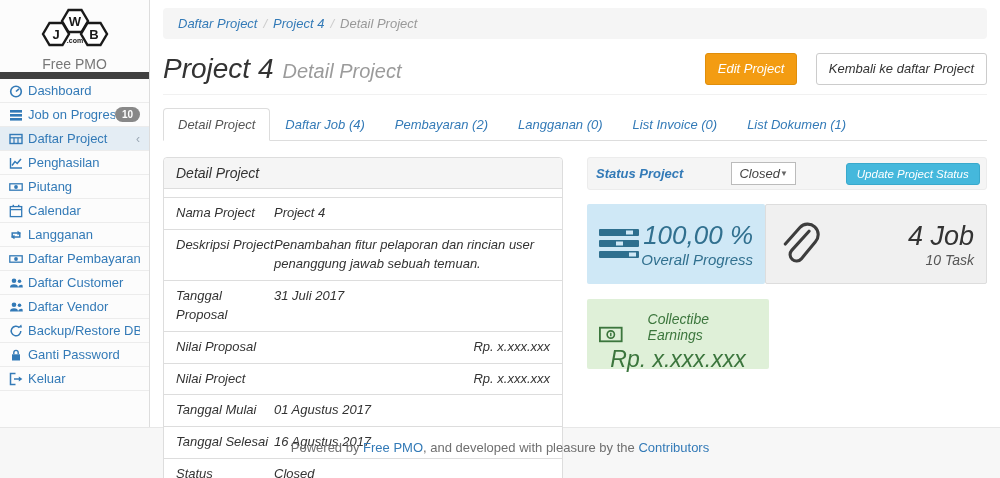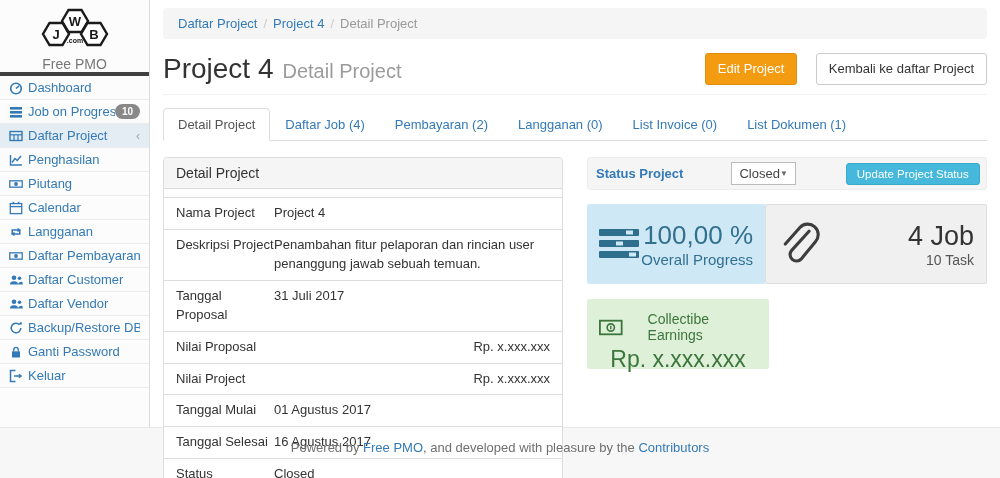--- a/index.html
+++ b/index.html
@@ -5,31 +5,31 @@
   * { margin:0; padding:0; box-sizing:border-box; }
   html,body { width:1000px; height:478px; background:#fff; font-family:"Liberation Sans", sans-serif; color:#333; overflow:hidden; }
   a { text-decoration:none; }
 
   .app { display:flex; width:1000px; height:427px; }
 
   
   .sidebar { width:150px; flex:none; background:#fcfcfc; border-right:1px solid #ddd; }
   .brand { height:72px; text-align:center; padding-top:5px; cursor:pointer; }
   .brand-name { font-size:14px; color:#777; margin-top:1px; }
-  .nav { border-top:4px solid #404040; }
+  .nav { border-top:7px solid #404040; }
   .nav-item { display:flex; align-items:center; padding:4px 9px; height:24px; border-bottom:1px solid #ececec;
               font-size:13px; color:#337ab7; cursor:pointer; white-space:nowrap; overflow:hidden; }
   .nav-item.active { background:#e4edf4; }
   .nav-item .ico { width:14px; height:14px; flex:none; margin-right:5px; }
   .nav-item .lbl { flex:1; overflow:hidden; }
   .badge { background:#888; color:#fff; font-size:10px; border-radius:9px; padding:2px 7px; font-weight:bold; }
   .chev { color:#9aa7b3; font-size:12px; }
 
   
-  .main { flex:1; background:#fff; padding:8px 13px 0 13px; }
+  .main { flex:1; background:#fff; padding:8px 13px 0 13px;font-style:italic; }
 
   .breadcrumb { background:#f5f5f5; border-radius:4px; padding:8px 15px; font-size:13px; color:#999; }
   .breadcrumb a { color:#337ab7; }
   .breadcrumb .sep { margin:0 6px; color:#ccc; }
 
   .page-header { display:flex; align-items:flex-end; justify-content:space-between;
                  margin-top:14px; padding-bottom:9px; border-bottom:1px solid #f1f1f1; }
   .title-wrap { display:flex; align-items:baseline; }
   .page-title { font-size:28px; font-weight:400; color:#333; }
   .page-subtitle { font-size:20px; color:#9b9b9b; margin-left:9px; }
@@ -68,21 +68,21 @@
   .card { border-radius:2px; padding:11px 12px; height:80px; }
   .card-progress { width:182px; background:#cfe8f6; display:flex; align-items:center; }
   .card-progress .txt { flex:1; text-align:right; color:#31708f; }
   .card-progress .big { font-size:26px; line-height:1.15; }
   .card-progress .cap { font-size:15px; }
   .card-jobs { width:227px; background:#f0f0f0; border:1px solid #ddd; display:flex; align-items:center; }
   .card-jobs .txt { flex:1; text-align:right; }
   .card-jobs .big { font-size:27px; color:#333; line-height:1.15; }
   .card-jobs .cap { font-size:14px; color:#555; }
   .card-earn { width:182px; background:#dff0d8; margin-top:15px; height:70px; padding:12px 12px; color:#3c763d; }
-  .earn-top { display:flex; align-items:center;gap:16px; }
+  .earn-top { display:flex; align-items:flex-end;gap:16px; }
   .earn-label { font-size:14px; margin-left:9px; }
   .earn-value { font-size:23px; text-align:center; margin-top:3px; }
 
   
   .footer { width:1000px; height:51px; background:#f7f7f7; border-top:1px solid #e7e7e7;
             text-align:center; padding-top:12px; font-size:13px; color:#6f6f6f; }
   .footer a { color:#337ab7; }
 </style>
 </head>
 <body>

